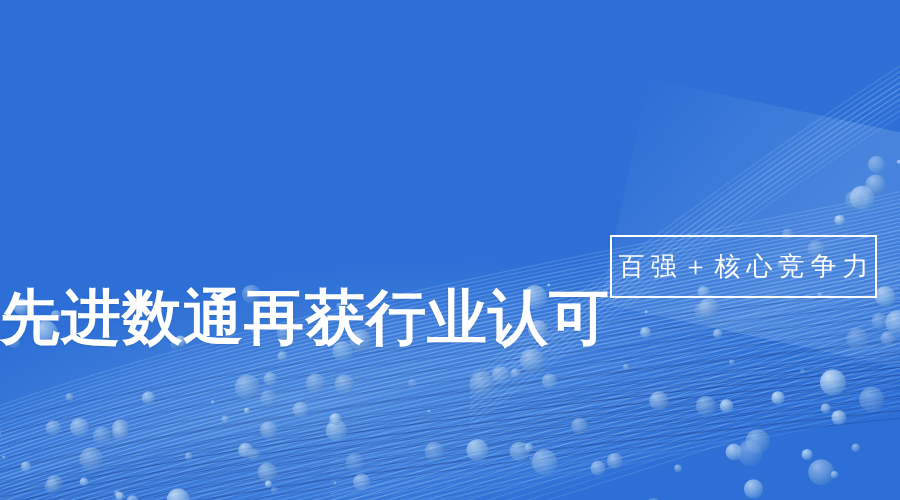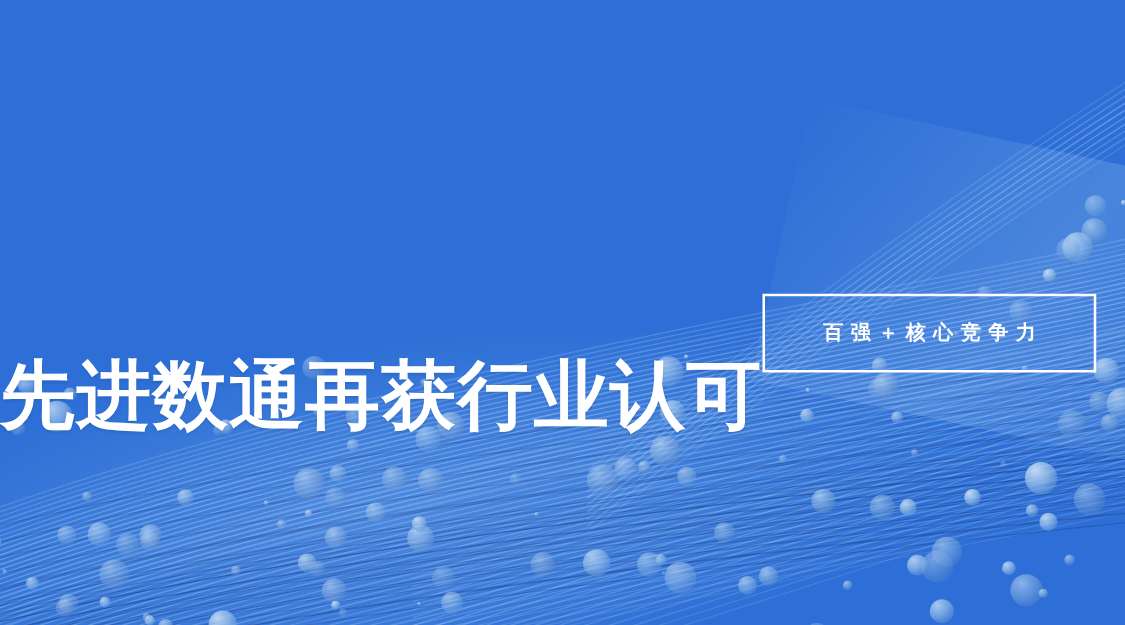--- a/index.html
+++ b/index.html
@@ -89,22 +89,22 @@
     box-sizing: border-box;
     border: 2px solid #ffffff;
     display: flex;
     align-items: center;
     justify-content: center;
   }
 
   .subtitle-text {
     color: #ffffff;
     font-family: "DejaVu Serif", "Liberation Serif", serif;
-    font-weight: 700;
-    font-size: 16px;
+    font-weight: 400;
+    font-size: 26px;
     letter-spacing: 6px;
     text-indent: 6px;
     white-space: nowrap;
   }
 </style>
 </head>
 <body>
 
 <div id="banner">
 

